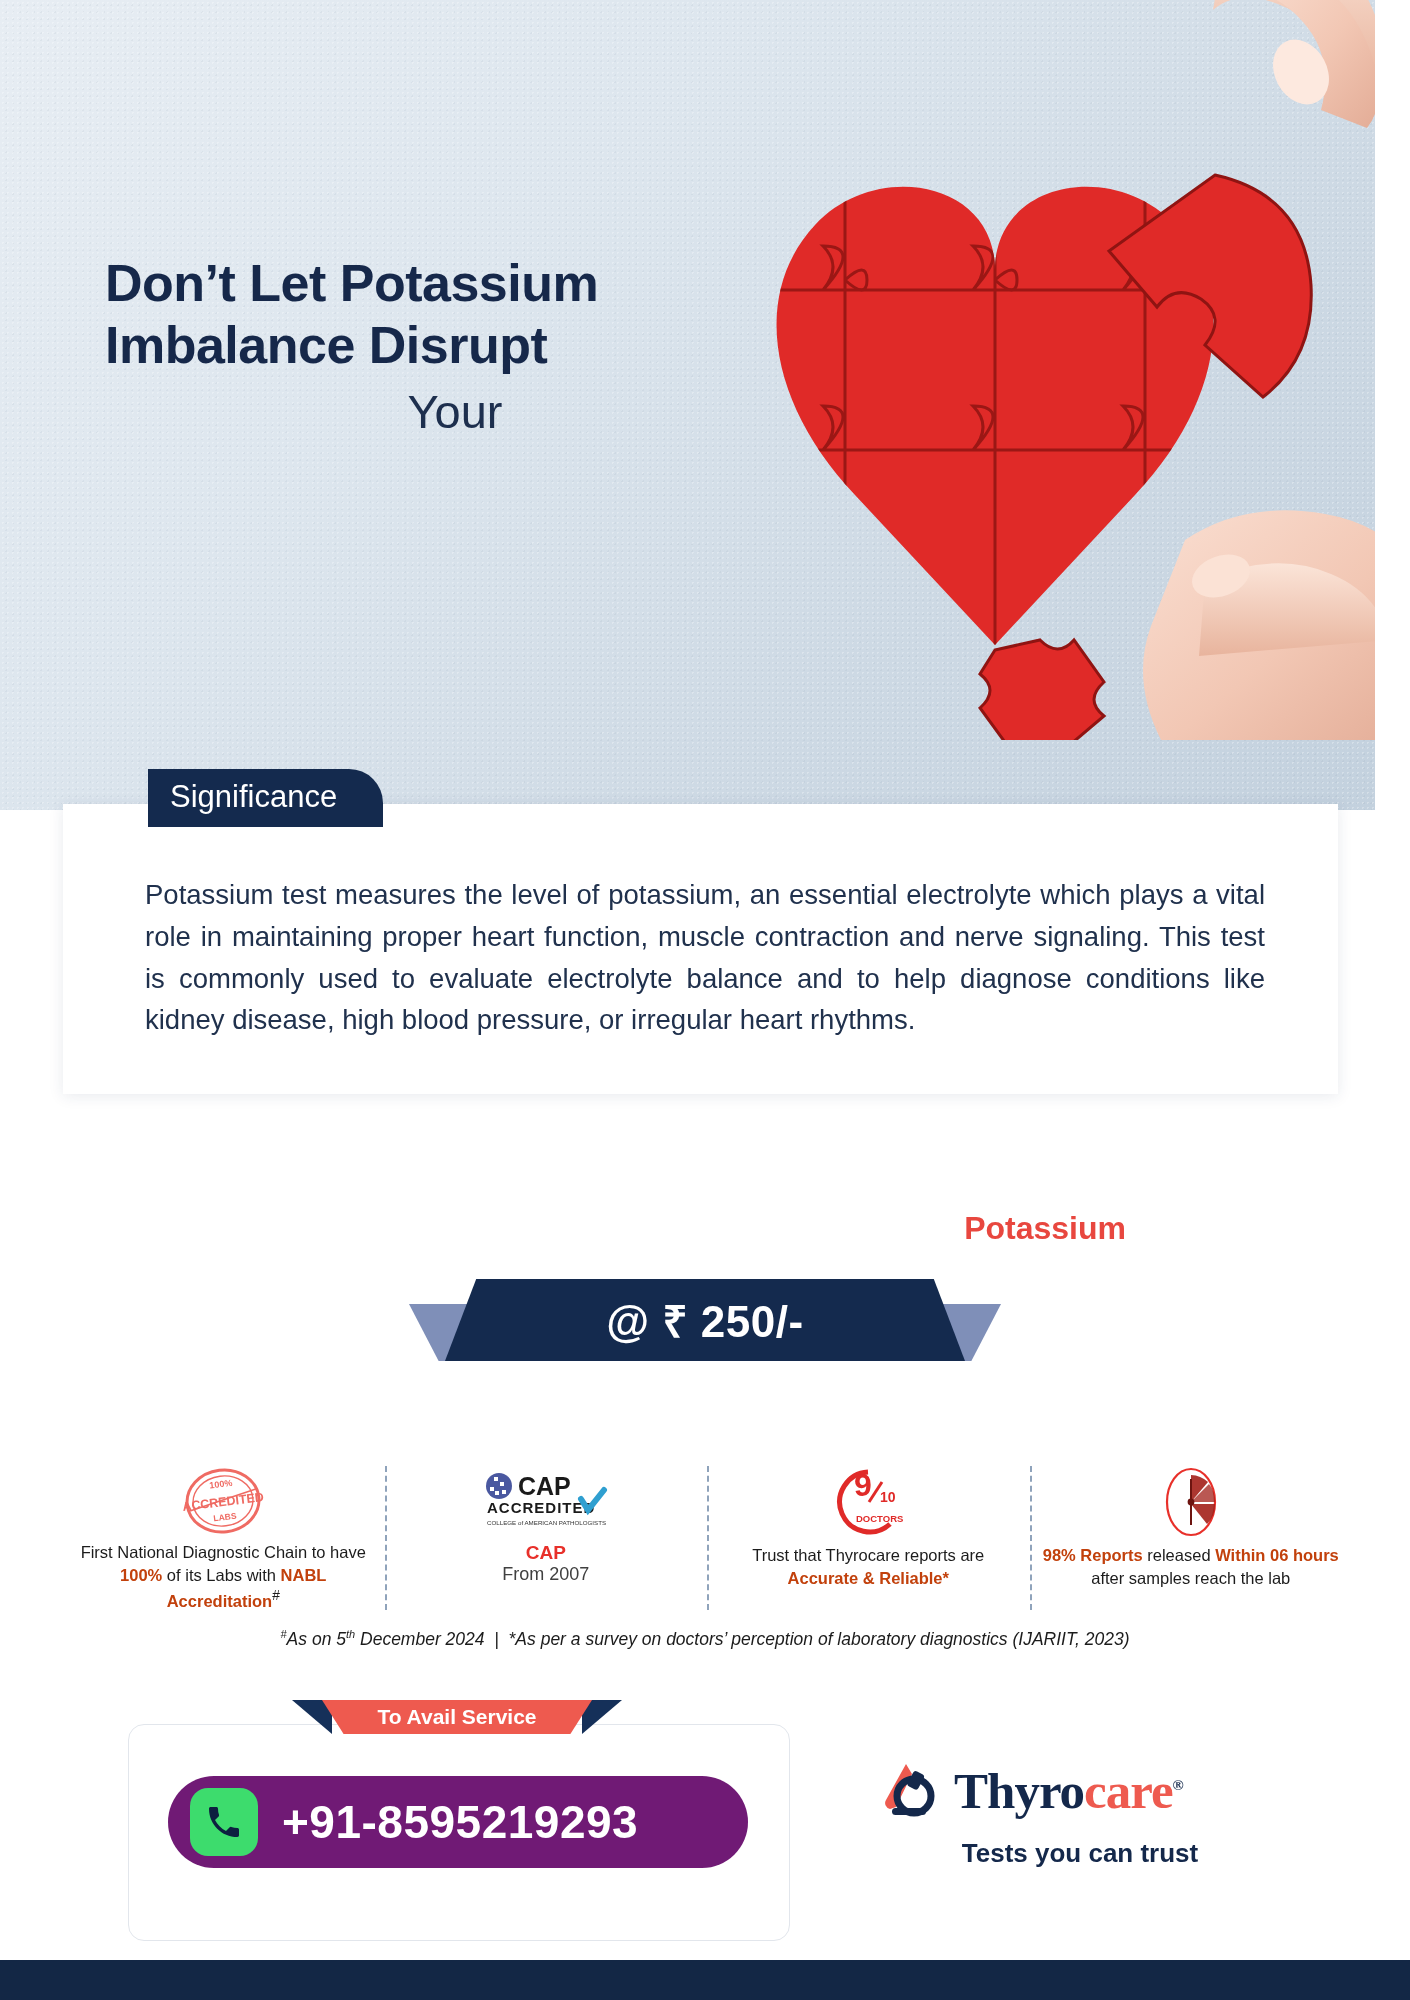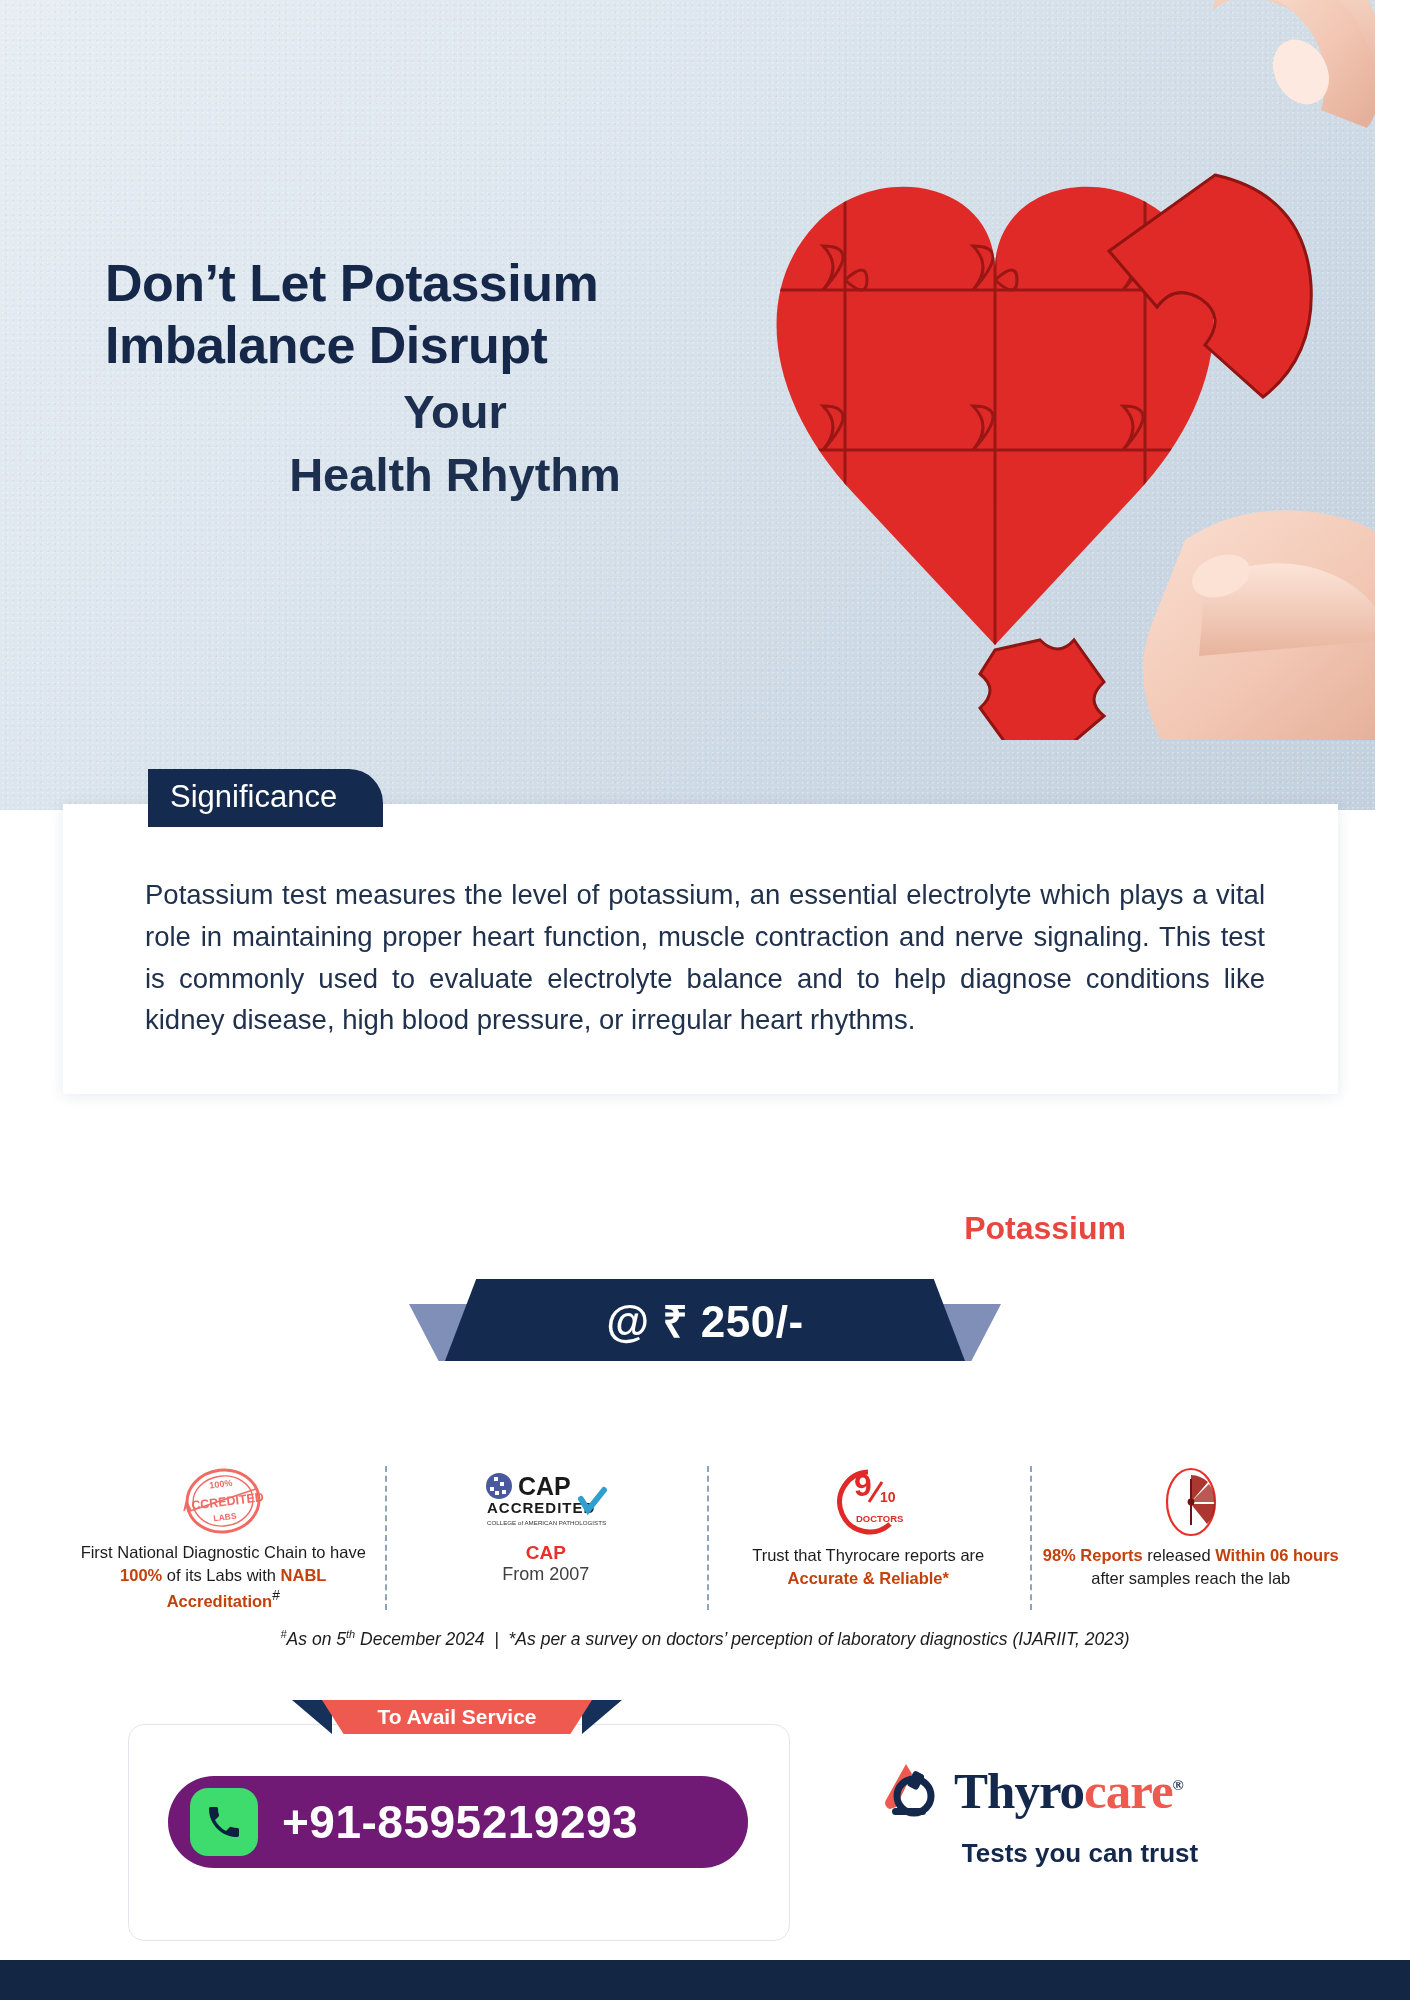--- a/index.html
+++ b/index.html
@@ -10,21 +10,21 @@
   .hero{position:absolute;left:0;top:0;width:1375px;height:810px;overflow:hidden;
         background:linear-gradient(135deg,#e7edf3 0%,#dde6ee 35%,#cdd9e4 70%,#c3d1de 100%);}
   .hero-tex{position:absolute;inset:0;opacity:.5;
         background-image:radial-gradient(rgba(255,255,255,.55) 1px, transparent 1px),
                          radial-gradient(rgba(120,140,160,.18) 1px, transparent 1px);
         background-size:5px 5px, 7px 7px; background-position:0 0, 3px 2px;}
   .hero-art{position:absolute;right:-10px;top:-20px;width:720px;height:760px;}
 
   .headline{position:absolute;left:78px;top:252px;width:640px;z-index:4;margin-left:27px;}
   .hl1{font-size:52px;font-weight:700;line-height:1.20;letter-spacing:-.5px;color:#16284a;}
-  .hl2{font-size:47px;font-weight:700;line-height:1.22;color:#1d2f4e;text-align:center;
+  .hl2{font-size:47px;font-weight:400;line-height:1.22;color:#1d2f4e;text-align:center;
        padding-left:60px;margin-top:6px;}
 
   
   .sig-card{position:absolute;left:63px;top:770px;width:1275px;min-height:290px;
             background:#ffffff;box-shadow:0 2px 14px rgba(30,50,90,.10);z-index:6;margin-top:34px;}
   .sig-tag{position:absolute;left:85px;top:-35px;background:#142a4e;color:#fff;
            font-size:31px;padding:12px 46px 13px 22px;border-top-right-radius:34px;
            line-height:1.05;}
   .sig-body{position:absolute;left:82px;top:70px;width:1120px;font-size:27.5px;
             line-height:1.52;color:#20314d;text-align:justify;}
@@ -142,21 +142,20 @@
       <path d="M520 560 q60 -40 140 -26 q70 12 96 70 l0 156 l-260 0 q-30 -60 -10 -114 Z" fill="url(#skin)"></path>
       <path d="M540 600 q70 -30 126 -6 q48 20 58 66 l-190 16 Z" fill="url(#skin2)"></path>
       <ellipse cx="556" cy="596" rx="30" ry="20" fill="#fbe2d5" transform="rotate(-20 556 596)"></ellipse>
     </g>
   </svg>
 
   <div class="headline">
     <div class="hl1">Don’t Let Potassium</div>
     <div class="hl1">Imbalance Disrupt</div>
     <div class="hl2">Your</div>
-    <div class="hl2">Health Rhythm</div>
   </div>
 </div>
 
 <div class="sig-card">
   <div class="sig-tag">Significance</div>
   <div class="sig-body">Potassium test measures the level of potassium, an essential electrolyte which plays a vital role in maintaining proper heart function, muscle contraction and nerve signaling. This test is commonly used to evaluate electrolyte balance and to help diagnose conditions like kidney disease, high blood pressure, or irregular heart rhythms.</div>
 </div>
 
 <div class="test-name">Potassium</div>
 <div class="ribbon">

